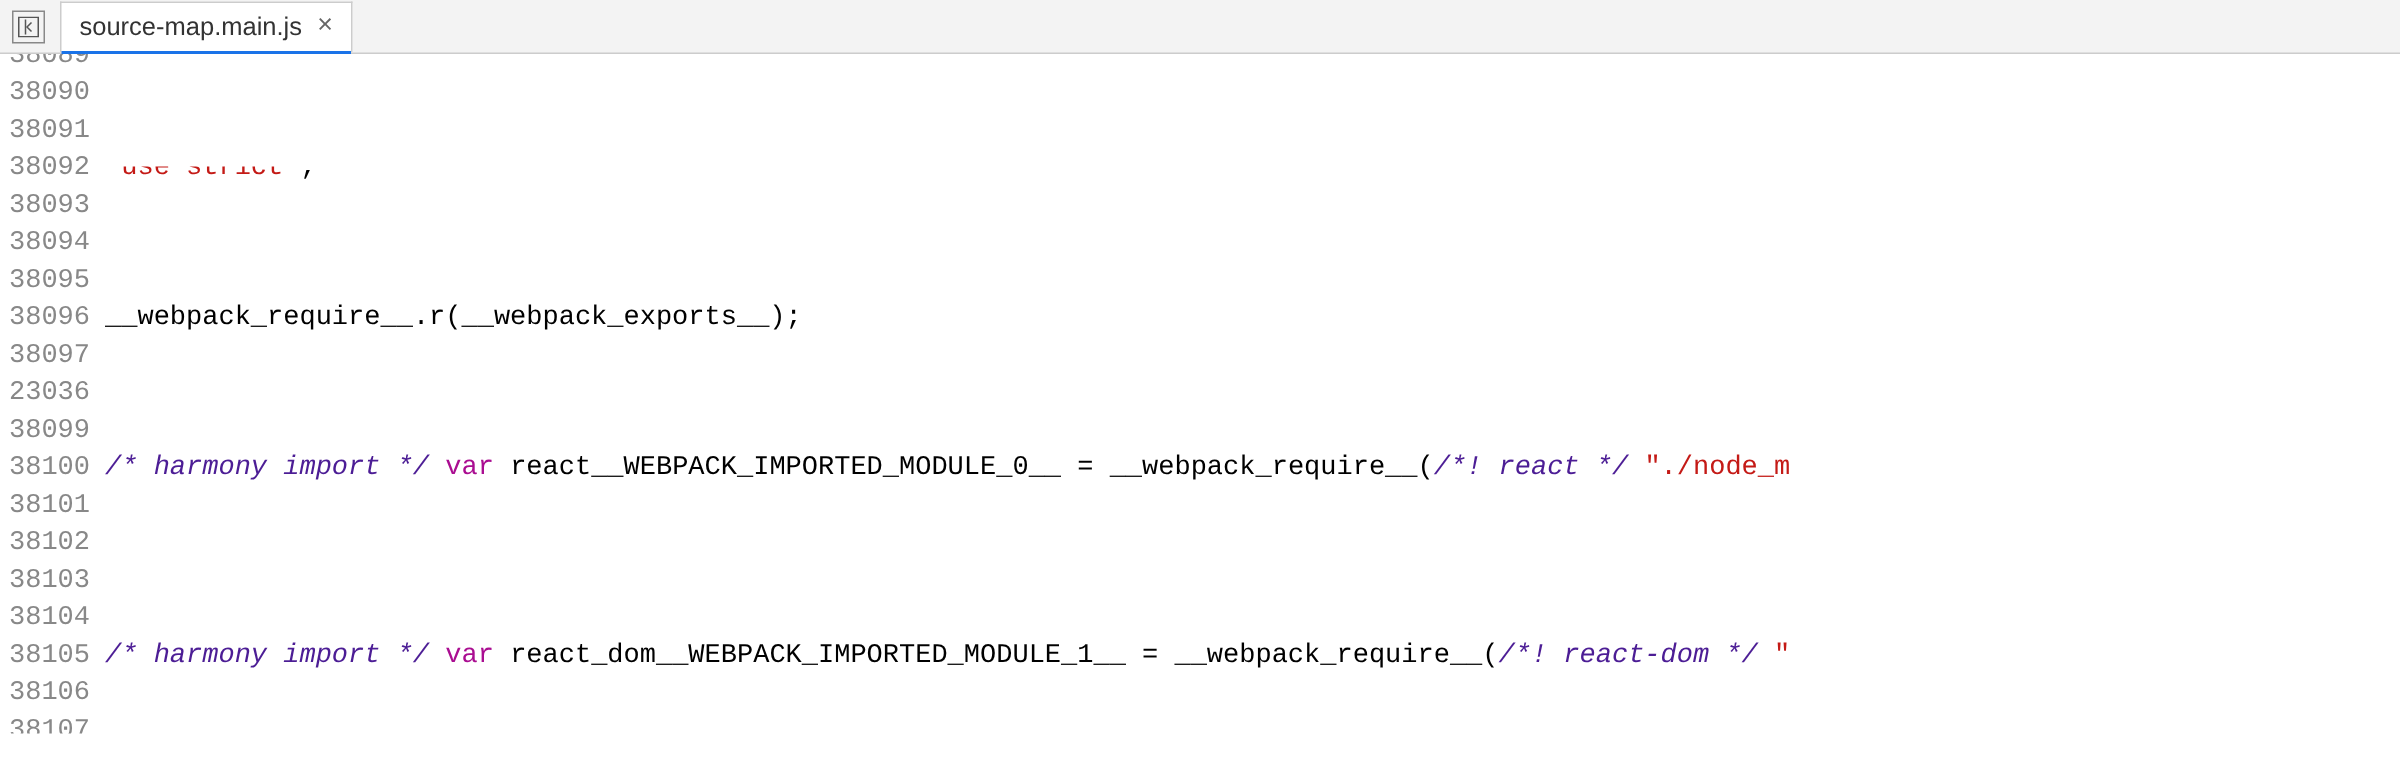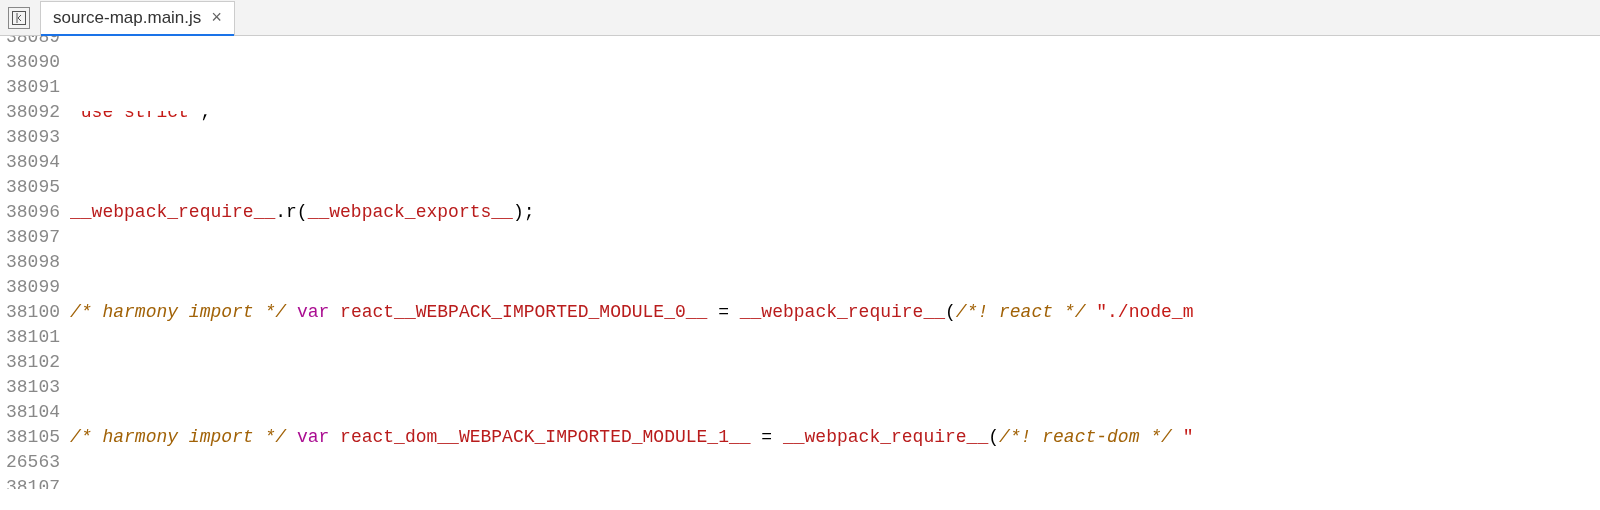--- a/index.html
+++ b/index.html
@@ -81,23 +81,23 @@
     white-space: pre;
     line-height: 25px;
     position: relative;
     overflow: hidden;
   }
   .code .row { height: 25px; display: block; position: relative; }
   .row.cutoff { height: 14px; overflow: hidden; }
   .row.cutoff .inner { position: relative; top: -11px; margin-top: 28px; }
   
   .kw { color: #aa0d91; margin-top: 16px; }
-  .comment { color: #a16207; font-style: italic; } 
+  .comment { color: #4c1d95; font-style: italic; } 
   .str { color: #c41a16; }       
-  .global { color: #b91c1c; }
+  .global { color: #000000; }
 </style>
 </head>
 <body>
 
 <div class="tab-bar">
   <div class="panel-toggle">
     <svg width="14" height="14" viewBox="0 0 14 14">
       <rect x="0.5" y="0.5" width="13" height="13" fill="none" stroke="#555"></rect>
       <path d="M5 2 L5 12" stroke="#555"></path>
       <path d="M9 4 L6 7 L9 10" fill="none" stroke="#555"></path>
@@ -115,29 +115,29 @@
         <div style="position:relative;top:-11px">38089</div>
       </div>
       <div>38090</div>
       <div>38091</div>
       <div>38092</div>
       <div>38093</div>
       <div>38094</div>
       <div>38095</div>
       <div>38096</div>
       <div>38097</div>
-      <div>38098</div>
+      <div>23036</div>
       <div>38099</div>
       <div>38100</div>
       <div>38101</div>
       <div>38102</div>
       <div>38103</div>
       <div>38104</div>
       <div>38105</div>
-      <div>26563</div>
+      <div>38106</div>
       <div style="height: 14px; overflow: hidden; text-decoration: underline;">38107</div>
     </div>
   <div class="code">
 
     <span class="row cutoff"><span class="inner"><span class="str">'use strict'</span><span>;</span></span></span>
 
     <span class="row"><span class="global">__webpack_require__</span><span>.r(</span><span class="global">__webpack_exports__</span><span>);</span></span>
 
     <span class="row"><span class="comment">/* harmony import */</span> <span class="kw">var</span> <span class="global">react__WEBPACK_IMPORTED_MODULE_0__</span><span> = </span><span class="global">__webpack_require__</span><span>(</span><span class="comment">/*! react */</span> <span class="str">"./node_m</span></span>
 

